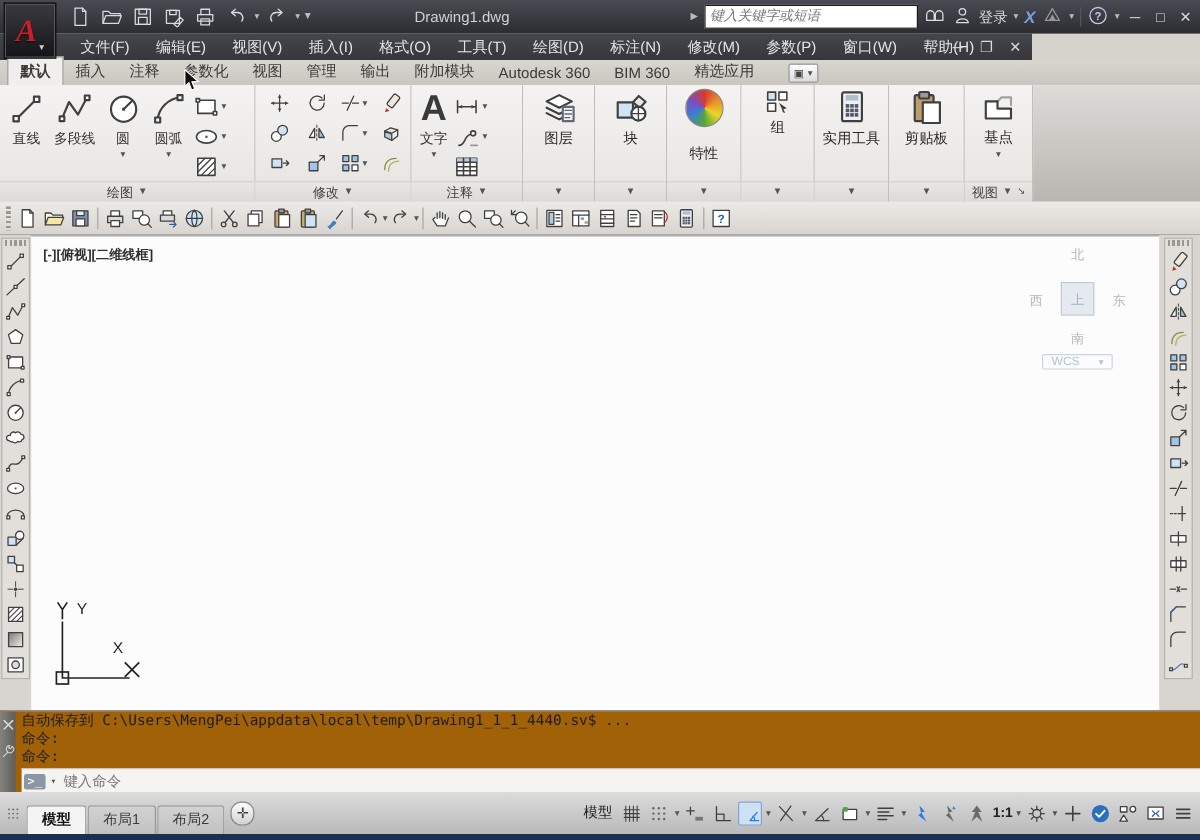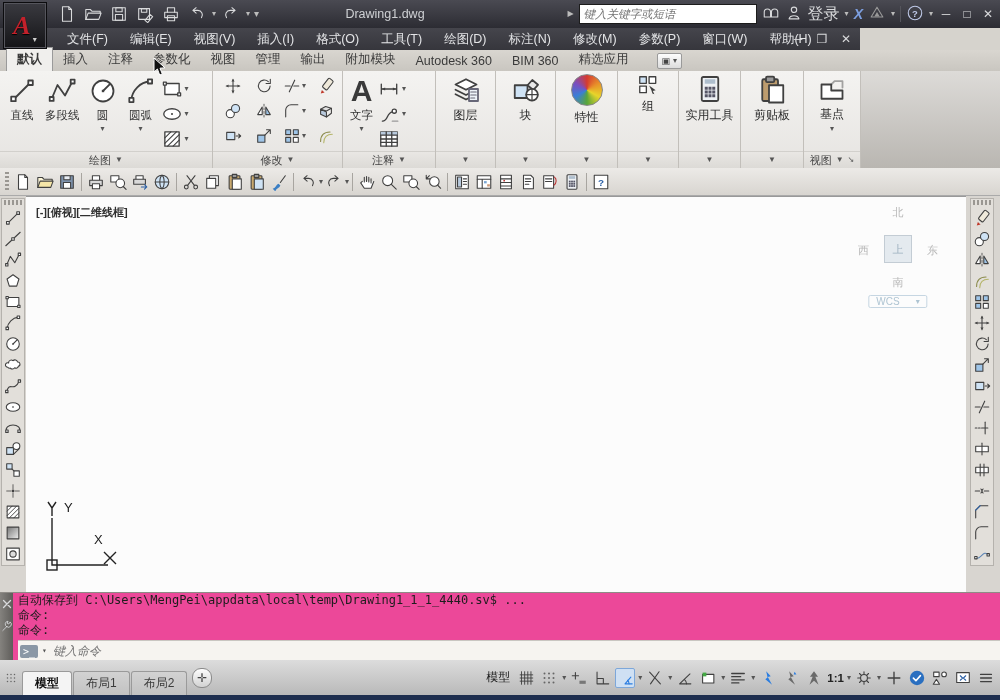--- a/index.html
+++ b/index.html
@@ -24,21 +24,21 @@
   #logo .a{font-weight:bold;font-size:26px;font-style:italic;color:#c2212b;text-shadow:0 1px 1px #000;
     font-family:"Liberation Serif",serif;line-height:1}
   #logo .dn{color:#cfcfcf;font-size:8px;margin-left:2px;align-self:flex-end;margin-bottom:4px}
   .qat{display:flex;align-items:center;gap:4px;margin-left:56px}
   .qat .btn{display:flex;align-items:center;padding:2px}
   .tb-title{position:absolute;left:300px;width:170px;text-align:center;color:#cfd1d4;font-size:12.5px}
   .tb-right{position:absolute;right:4px;display:flex;align-items:center;gap:5px;height:28px}
   #search-box{width:168px;height:18px;background:#fff;border:1px solid #1c1c1c;font-style:italic;
     color:#8a8a8a;font-size:11.5px;padding:0 4px;font-family:"Liberation Sans",sans-serif}
   .bluex{color:#7d9fe0;font-weight:bold;font-style:italic;font-size:14px}
-  .signin{color:#d9dadc;font-size:16px}
+  .signin{color:#d9dadc;font-size:12px}
   .winbtn{color:#d9dadc;font-size:12px;width:16px;text-align:center}
   .sep-d{width:1px;height:16px;background:#55555c}
 
   
   #menubar{top:28px;left:0;width:860px;height:22px;background:linear-gradient(#45454c,#36363c);
     display:flex;align-items:center;padding-left:56px;box-sizing:border-box}
   .menu-item{color:#e3e4e6;padding:2px 11px;font-size:12.5px}
   #menubar .winctl{position:absolute;right:6px;display:flex;gap:8px}
 
   
@@ -90,27 +90,27 @@
   #vc-s{position:absolute;top:72px;left:50%;transform:translateX(-50%)}
   #vc-center{position:absolute;top:32px;left:50%;transform:translateX(-50%);width:26px;height:26px;
     background:#e4eaef;border:1px solid #c3ccd4;color:#9fb2c0;display:flex;align-items:center;justify-content:center;font-size:11px}
   #vc-wcs{position:absolute;top:92px;left:50%;transform:translateX(-50%);border:1px solid #c6d6e2;color:#aec4d2;
     font-size:10px;padding:0 7px;border-radius:2px;white-space:nowrap;display:flex;gap:16px;align-items:center}
   #ucs-icon{position:absolute;left:8px;bottom:14px}
   
   #cursor{top:57px;left:153px;width:14px;height:21px;z-index:20}
 
   
-  #cmd{top:592px;left:0;width:1000px;height:68px;background:#ec4899;border-top:1px solid #8e8b86;display:flex}
+  #cmd{top:592px;left:0;width:1000px;height:68px;background:#a16207;border-top:1px solid #8e8b86;display:flex}
   #cmd-strip{width:13px;background:linear-gradient(90deg,#84827e,#5f5d5a);display:flex;flex-direction:column;align-items:center;padding-top:4px;gap:8px}
   #cmd-body{flex:1;display:flex;flex-direction:column;font-family:"DejaVu Sans Mono","Liberation Mono",monospace;font-size:12px;color:#1d1d1d;padding-left:5px}
   .cmd-line{line-height:15px;white-space:pre}
   #cmd-input-row{margin-top:2px;flex:1;background:#f6f4f0;border-top:1px solid #c9c6c1;display:flex;align-items:center;gap:4px;padding-left:2px}
   #prompt-chip{background:#8a97a5;color:#fff;font-size:10px;padding:1px 3px;border-radius:2px;font-family:"DejaVu Sans Mono",monospace}
-  #cmd-input{border:none;background:transparent;outline:none;font-style:italic;color:#9a9a9a;font-size:12px;width:300px;font-family:"Liberation Sans",sans-serif}
+  #cmd-input{border:none;background:transparent;outline:none;color:#9a9a9a;font-size:12px;width:300px;font-family:"Liberation Sans",sans-serif}
 
   
   #statusbar{top:660px;left:0;width:1000px;height:40px;background:linear-gradient(#dcdcdc,#b4b4b4);box-sizing:border-box}
   #status-row{display:flex;align-items:center;height:35px;padding:0 4px}
   .ltab{padding:3px 12px;font-size:12px;color:#3c3c3c;border:1px solid #9a9a9a;border-bottom:none;background:linear-gradient(#d2d2d2,#c2c2c2);margin-right:1px;border-radius:3px 3px 0 0;align-self:flex-end}
   .ltab.active{background:#f4f4f4;font-weight:bold;color:#111}
   #new-layout{width:18px;height:18px;border-radius:9px;background:linear-gradient(#fdfdfd,#d2d2d2);border:1px solid #8a8a8a;
     display:flex;align-items:center;justify-content:center;font-size:12px;color:#444;margin-left:4px}
   #status-icons{margin-left:auto;display:flex;align-items:center;gap:3px}
   .sico{width:20px;height:20px;display:flex;align-items:center;justify-content:center}
@@ -539,21 +539,21 @@
             </svg>
           </span>
         <span class="lbl">块</span>
       </div>
       <div class="panel-footer">
           <span class="arrow">▼</span>
         </div>
     </div>
 
     <div class="panel" style="width:62px">
-      <div class="panel-body" style="flex-direction:column;align-items:center;gap:3px">
+      <div class="panel-body" style="flex-direction:column;align-items:center;gap:14px">
         <span class="color-wheel"></span>
         <span class="lbl">特性</span>
       </div>
       <div class="panel-footer">
           <span class="arrow">▼</span>
         </div>
     </div>
 
     <div class="panel" style="width:61px">
       <div class="panel-body" style="flex-direction:column;align-items:center;gap:2px">

